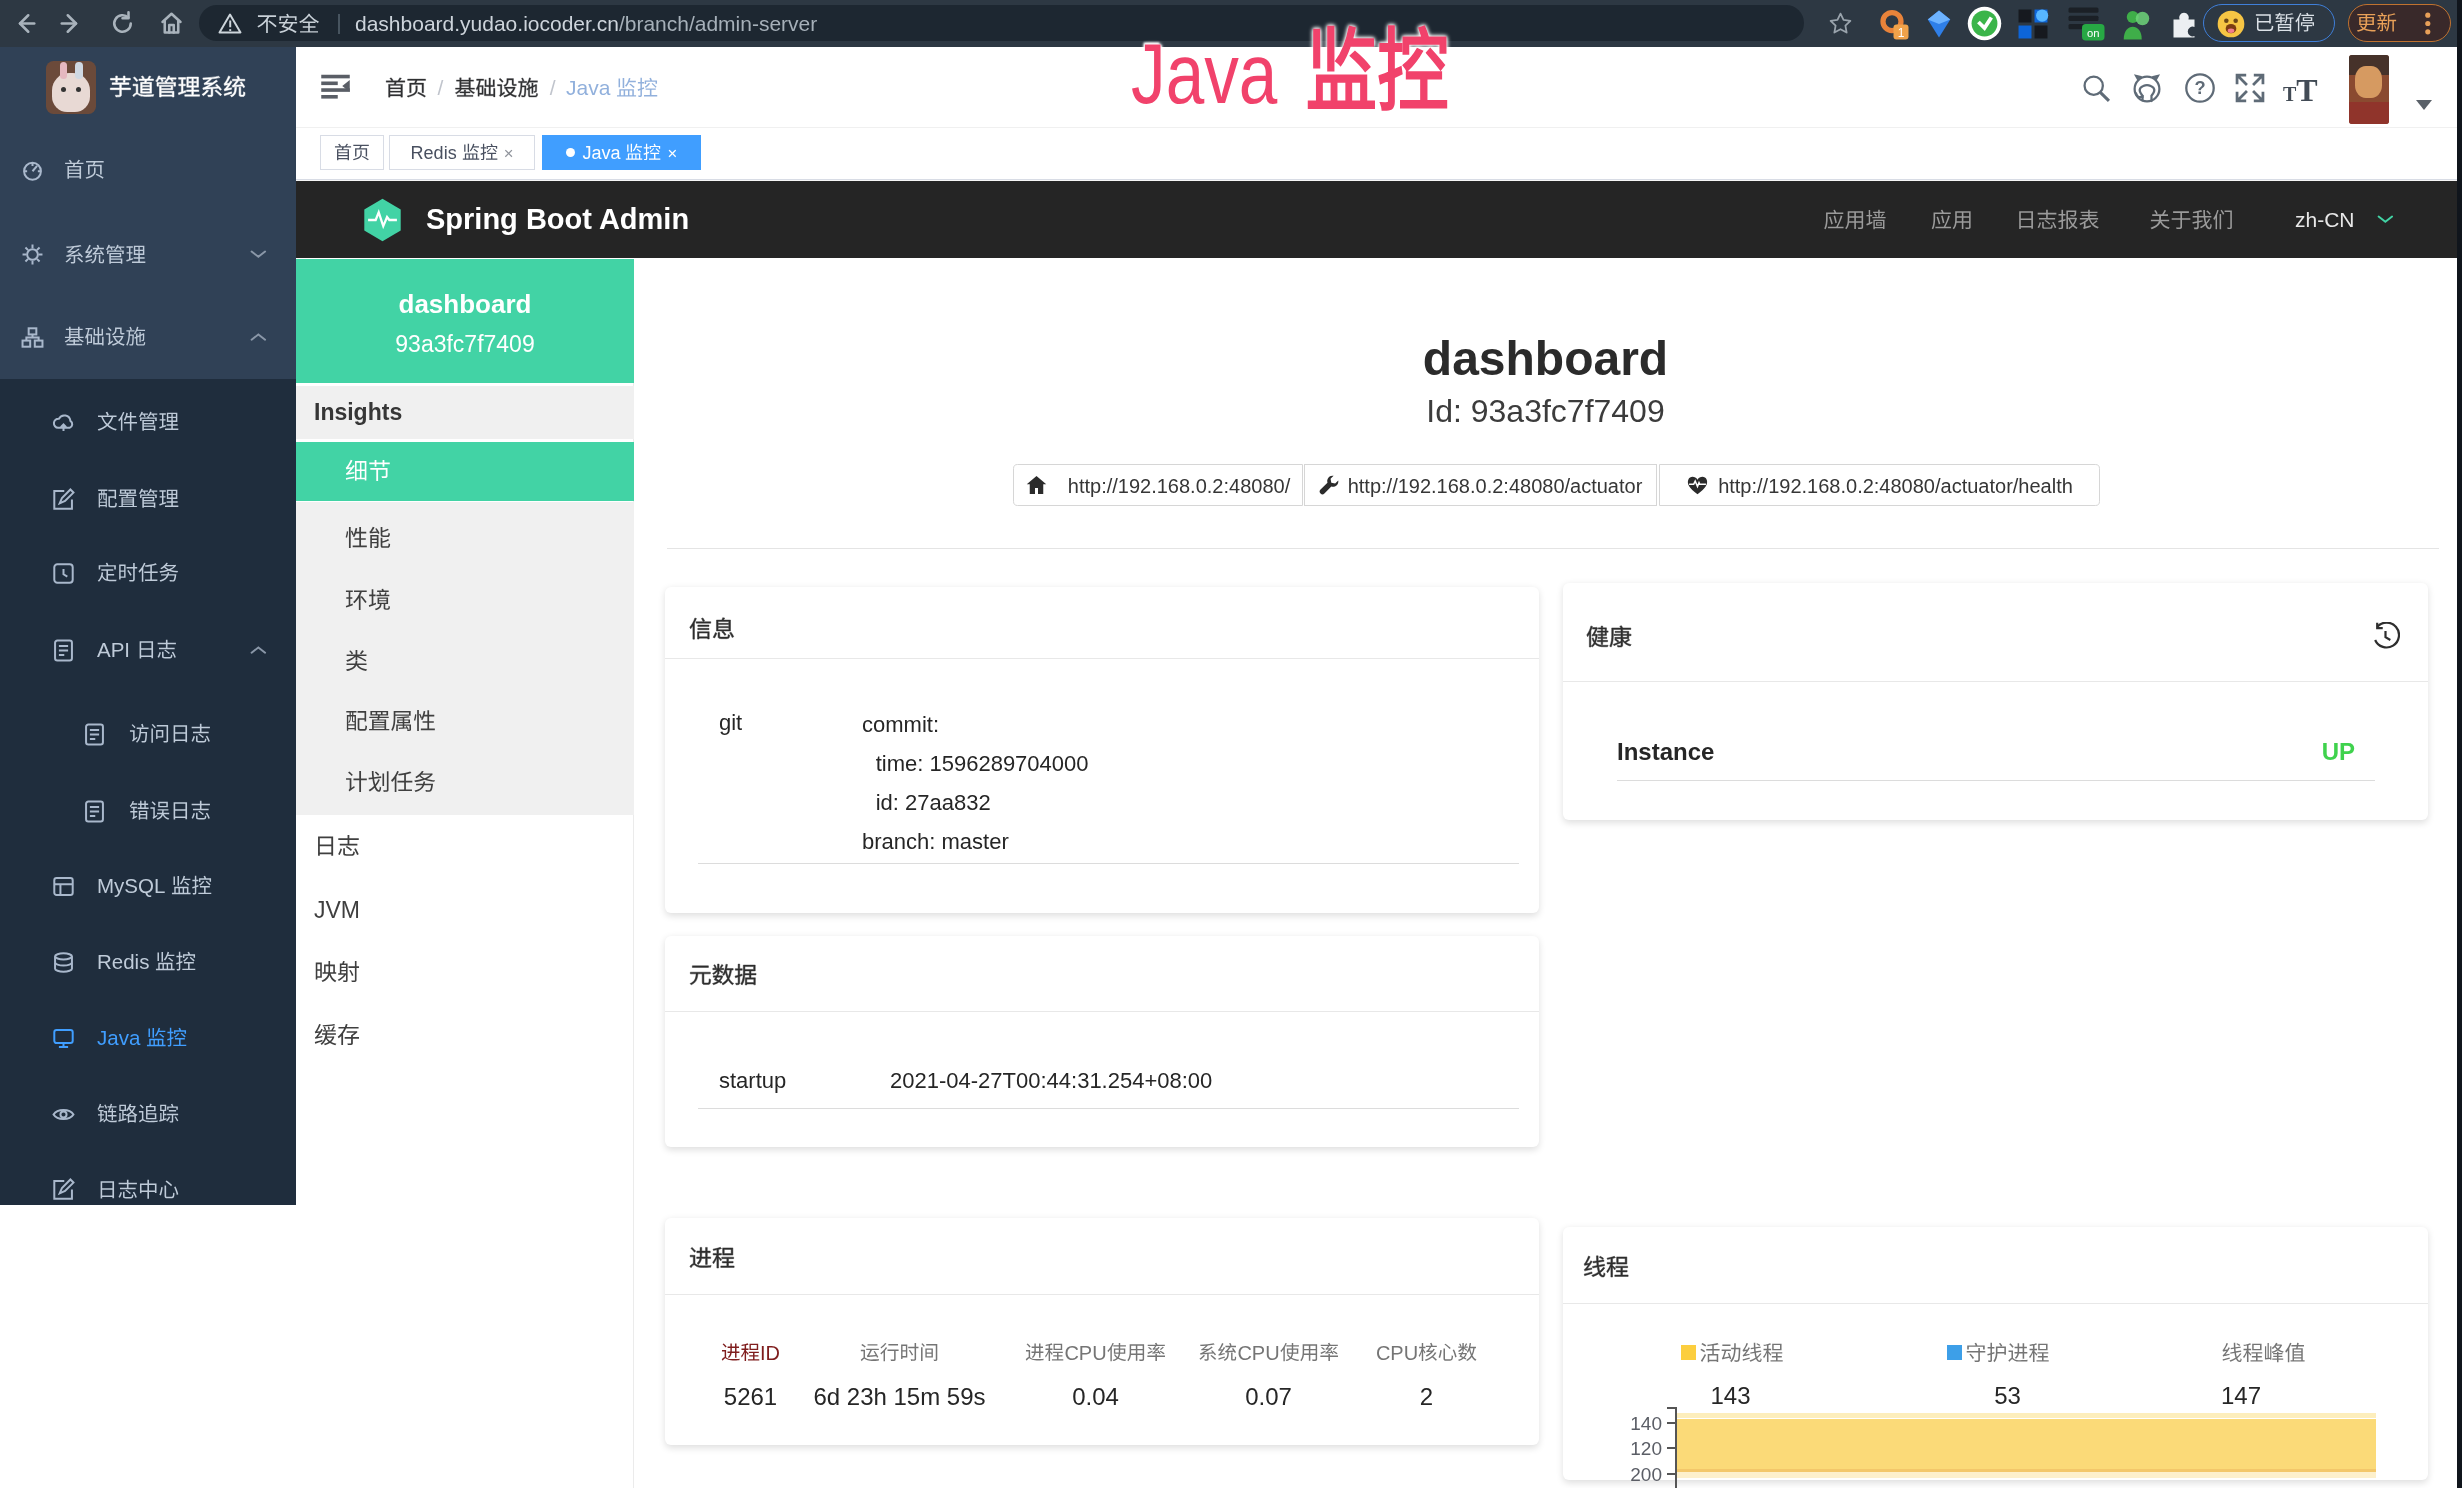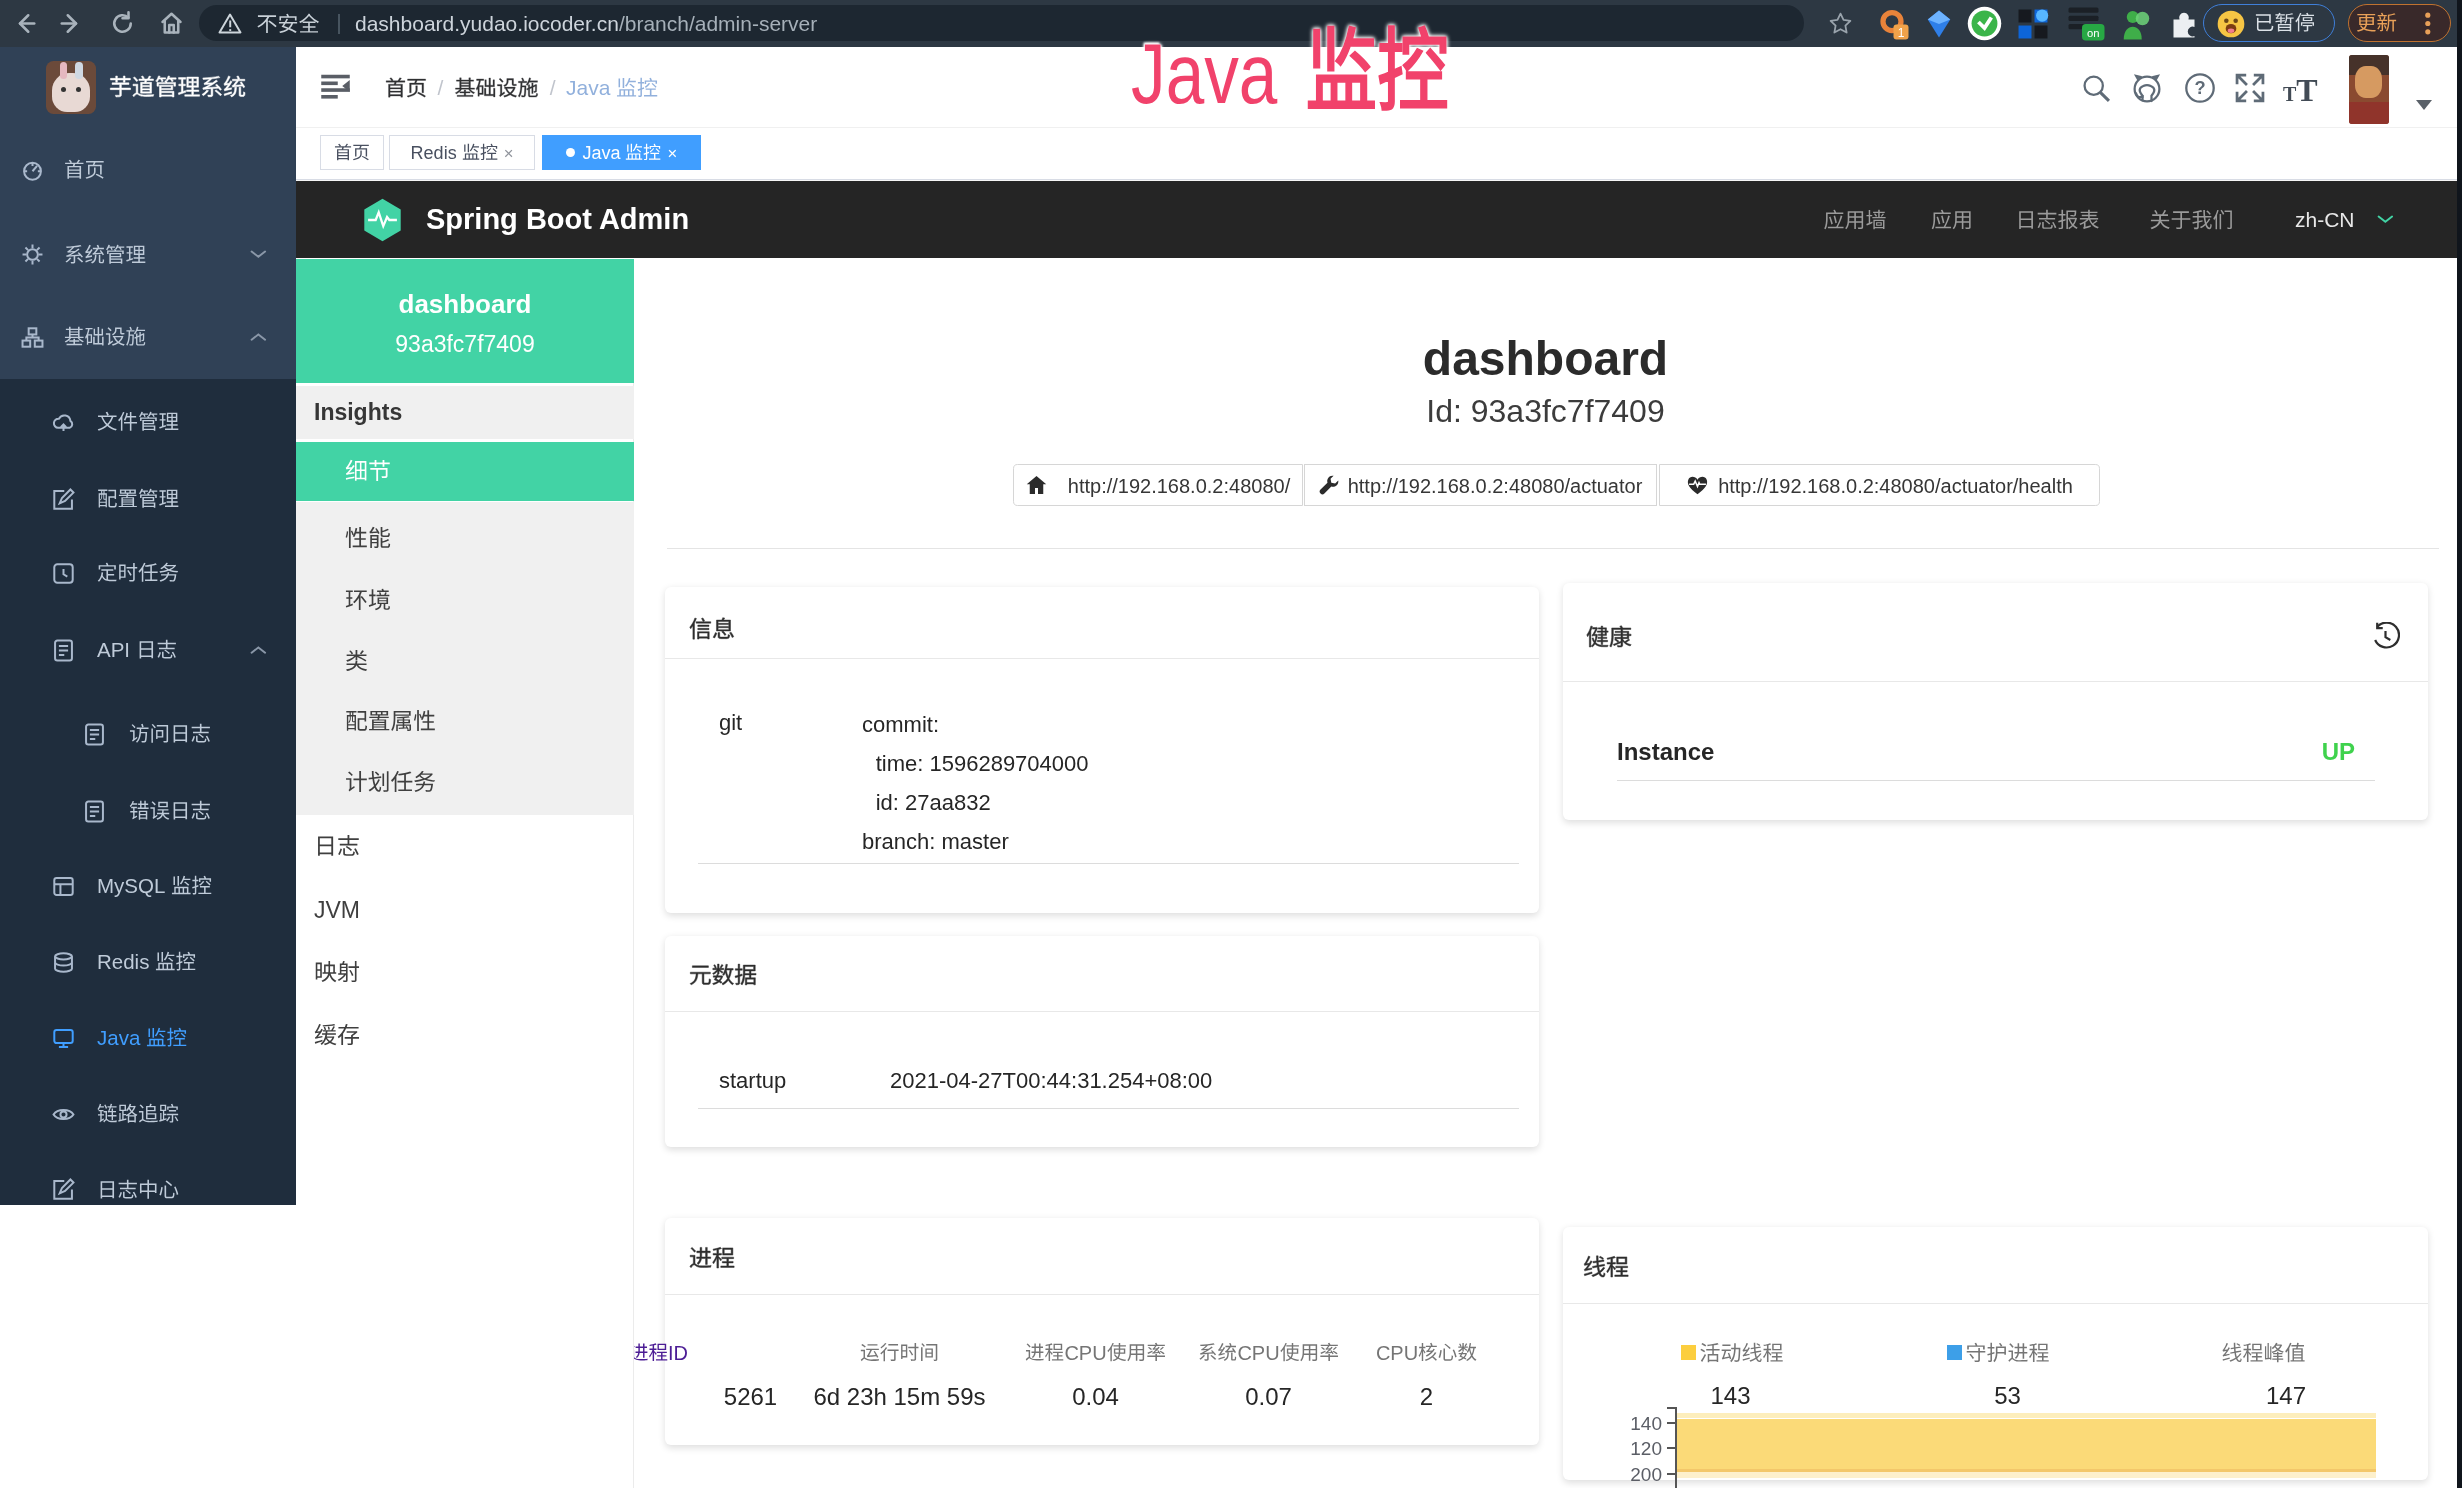--- a/index.html
+++ b/index.html
@@ -678,21 +678,21 @@
     <div style="position:absolute;left:31px;top:959px;width:874px;height:227px;background:#fff;border-radius:6px;box-shadow:0 2.3px 7.6px rgba(0,0,0,.13)">
       <div style="position:absolute;left:24px;top:24px;height:33px;line-height:33px;font-size:23px;font-weight:600;color:#2e2e2e"><svg style="width:46px;height:23px;vertical-align:-0.12em" viewBox="0 -880 2000 1000" fill="currentColor">
           <g transform="scale(1,-1)">
             <g stroke="currentColor" stroke-width="20">
               <use href="#g81"></use>
               <use href="#g60" x="1000"></use>
             </g>
           </g>
         </svg></div>
       <div style="position:absolute;left:0px;top:76px;width:874px;height:0.8px;background:#e8e8e8"></div>
-      <div style="position:absolute;left:-36px;top:122px;width:243px;height:27px;line-height:27px;text-align:left;font-size:20px;color:#4c1d95"><svg style="width:39px;height:20px;vertical-align:-0.12em" viewBox="0 -880 2000 1000" fill="currentColor">
+      <div style="position:absolute;left:-36px;top:122px;width:243px;height:27px;line-height:27px;text-align:center;font-size:20px;color:#7f1d1d"><svg style="width:39px;height:20px;vertical-align:-0.12em" viewBox="0 -880 2000 1000" fill="currentColor">
           <g transform="scale(1,-1)">
             <use href="#g81"></use>
             <use href="#g60" x="1000"></use>
           </g>
         </svg>ID</div>
       <div style="position:absolute;left:-36px;top:162px;width:243px;height:33px;line-height:33px;text-align:center;font-size:24px;color:#262626">5261</div>
       <div style="position:absolute;left:113px;top:122px;width:243px;height:27px;line-height:27px;text-align:center;font-size:20px;color:#757575"><svg style="width:79px;height:20px;vertical-align:-0.12em" viewBox="0 -880 4000 1000" fill="currentColor">
           <g transform="scale(1,-1)">
             <use href="#g80"></use>
             <use href="#g72" x="1000"></use>
@@ -767,21 +767,21 @@
         </svg></div>
       <div style="position:absolute;left:402px;top:152px;width:85px;height:33px;line-height:33px;font-size:24px;color:#262626;text-align:center">53</div>
       <div style="position:absolute;left:658px;top:109px;height:33px;line-height:33px;font-size:21px;color:#757575"><svg style="width:85px;height:21px;vertical-align:-0.12em" viewBox="0 -880 4000 1000" fill="currentColor">
           <g transform="scale(1,-1)">
             <use href="#g64"></use>
             <use href="#g60" x="1000"></use>
             <use href="#g28" x="2000"></use>
             <use href="#g8" x="3000"></use>
           </g>
         </svg></div>
-      <div style="position:absolute;left:658px;top:152px;width:85px;height:33px;line-height:33px;font-size:24px;color:#262626;text-align:right">147</div>
+      <div style="position:absolute;left:658px;top:152px;width:85px;height:33px;line-height:33px;font-size:24px;color:#262626;text-align:left">147</div>
     </div>
     <div style="position:absolute;left:1033px;top:1148px;width:9px;height:2.3px;background:#555"></div>
     <div style="position:absolute;left:1041px;top:1148px;width:2.3px;height:82px;background:#555"></div>
     <div style="position:absolute;left:992px;top:1153px;width:36px;height:23px;line-height:23px;font-size:19px;color:#5b5e66;text-align:right">140</div>
     <div style="position:absolute;left:1033px;top:1163px;width:8.3px;height:2.3px;background:#555"></div>
     <div style="position:absolute;left:992px;top:1178px;width:36px;height:23px;line-height:23px;font-size:19px;color:#5b5e66;text-align:right">120</div>
     <div style="position:absolute;left:1033px;top:1188px;width:8.3px;height:2.3px;background:#555"></div>
     <div style="position:absolute;left:992px;top:1204px;width:36px;height:23px;line-height:23px;font-size:19px;color:#5b5e66;text-align:right">200</div>
     <div style="position:absolute;left:1033px;top:1214px;width:8.3px;height:2.3px;background:#555"></div>
     <div style="position:absolute;left:1043px;top:1154px;width:699px;height:5.3px;background:#fdeebc"></div>

